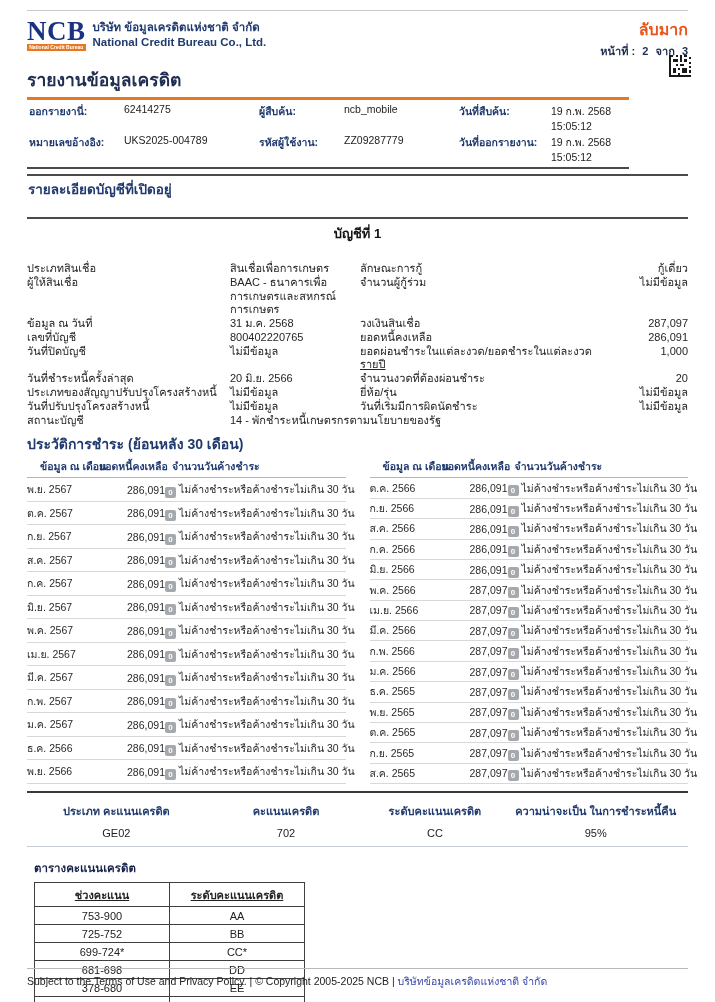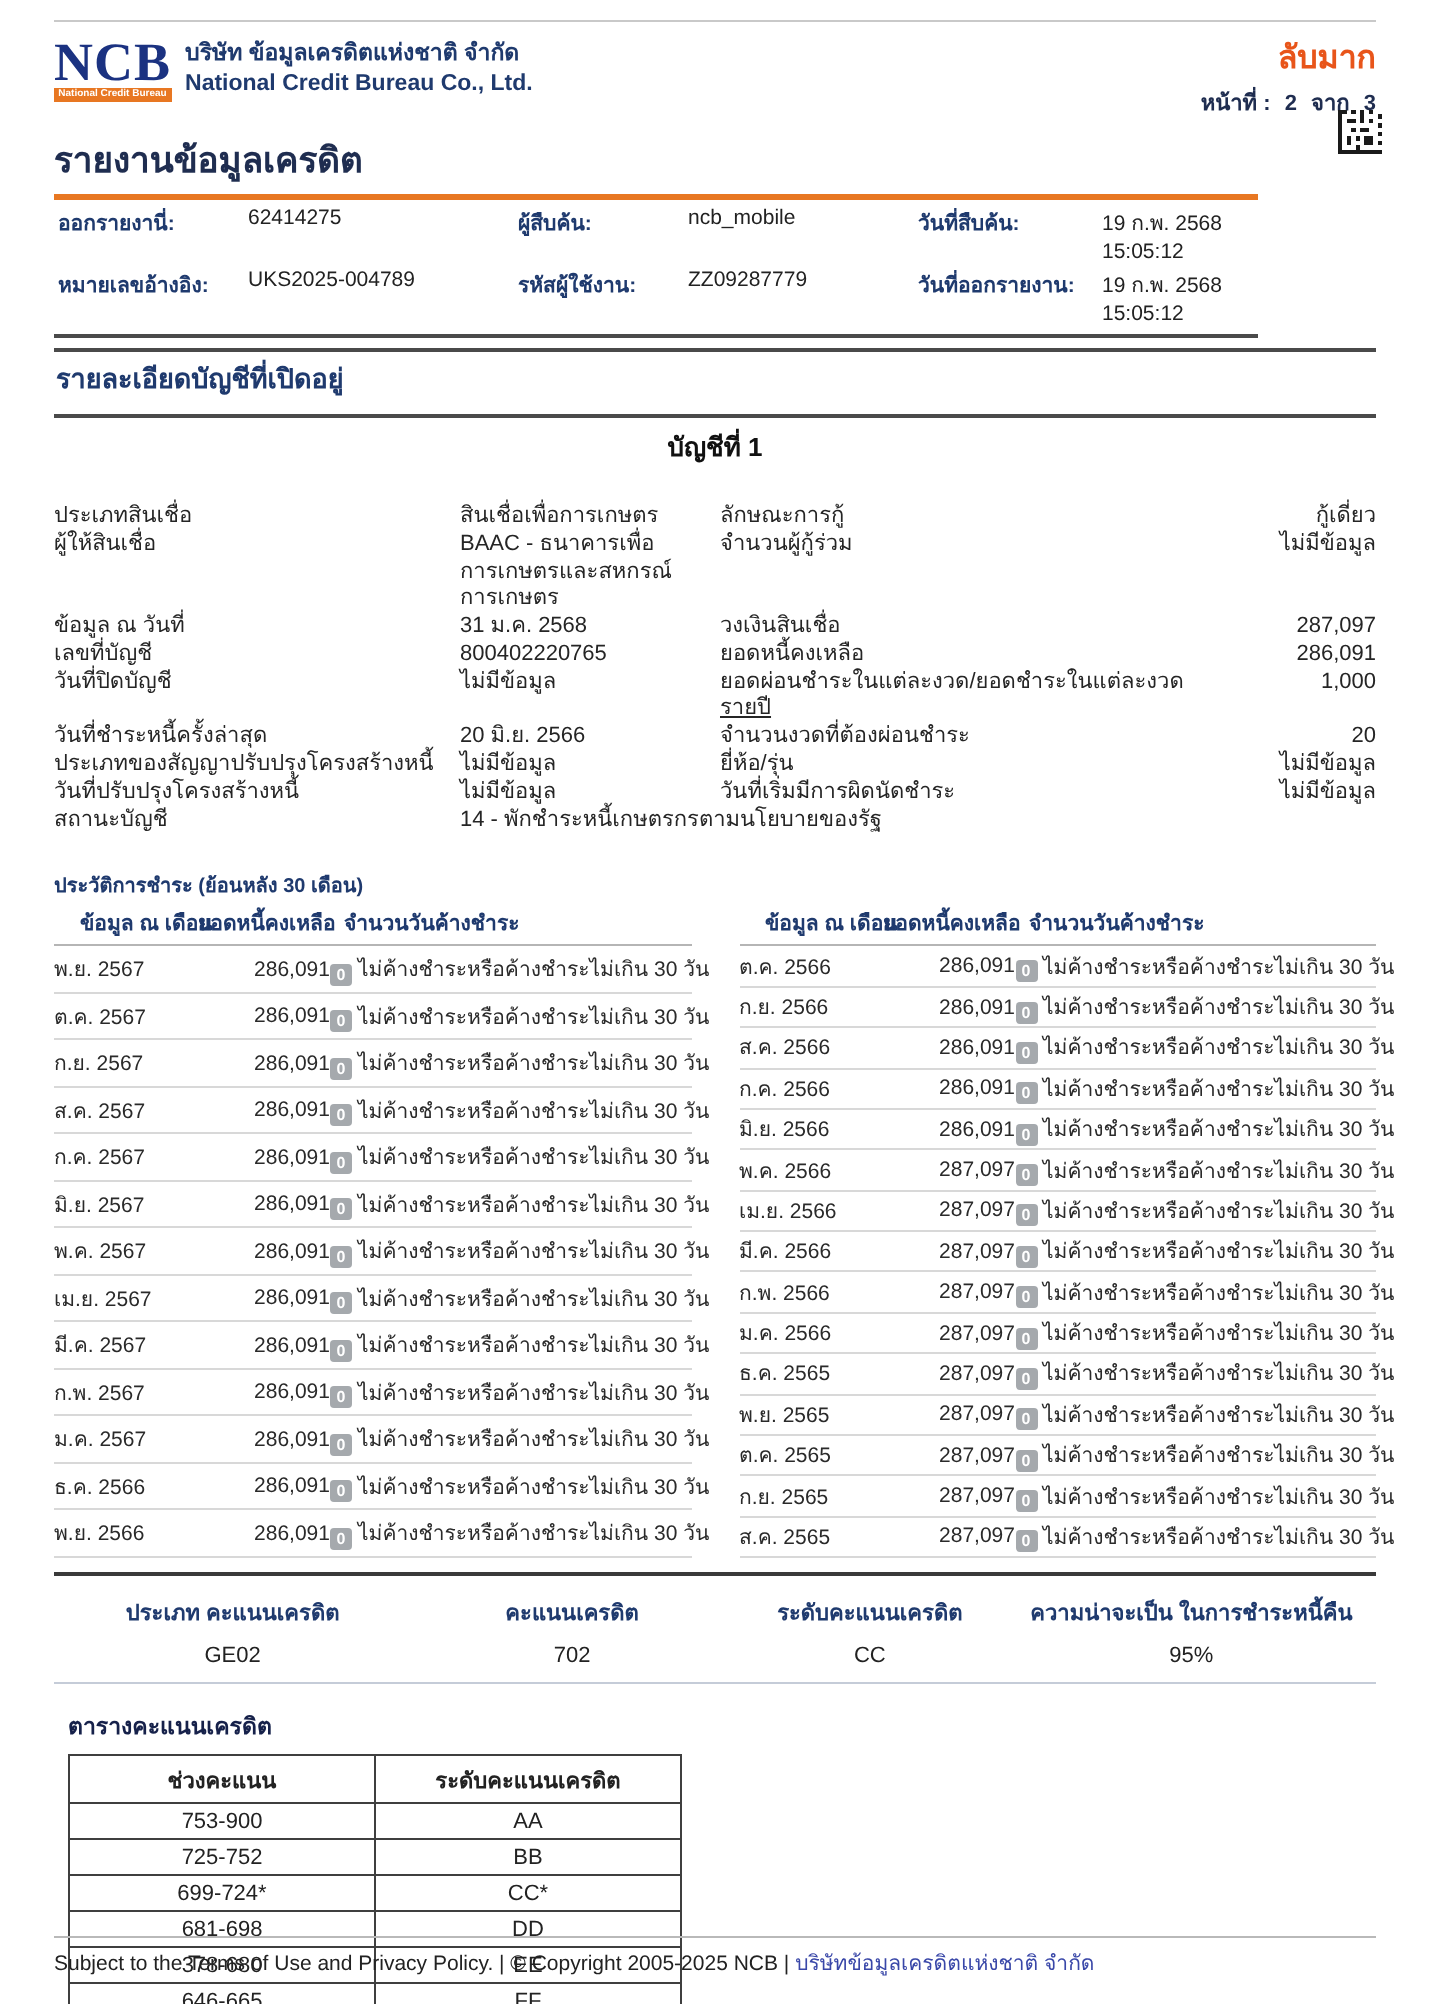--- a/index.html
+++ b/index.html
@@ -24,34 +24,34 @@
   
   .rpt-title { font-size:17.5px; font-weight:bold; color:#1f2d50; margin:6px 0 3px 0; }
   .info-table { width:602px; border-top:3px solid #e87722; border-bottom:2px solid #4a4a4a;
     display:grid; grid-template-columns:95px 135px 85px 115px 92px 1fr; padding:3px 0 4px 2px; row-gap:2px; }
   .info-table .lbl { color:#1f3a6e; font-weight:bold; font-size:10.5px; }
   .info-table .val { color:#222; font-size:10.5px; }
   .dm-icon { position:absolute; right:24px; top:55px; }
 
   
   .section-bar { margin-top:5px; border-top:2px solid #4a4a4a; border-bottom:2px solid #4a4a4a;
-    color:#1f3a6e; font-weight:bold; font-size:13.5px; padding:2px 0 7px 1px; }
+    color:#1f3a6e; font-weight:bold; font-size:13.5px; padding:2px 0 17px 1px; }
 
   
   .acct-title { text-align:center; font-weight:bold; font-size:13px; color:#111; margin:4px 0 18px 0; }
   .acct-grid { font-size:11px; }
   .acct-row { display:grid; grid-template-columns:203px 130px 242px 1fr; line-height:13.2px; padding:0.4px 0; }
   .a-label { color:#252525; }
   .a-value { color:#252525; }
   .a-value.num { text-align:right; }
   .acct-row:last-child .a-value { white-space:nowrap; }
   .u { text-decoration:underline; }
 
   
-  .ph-title { color:#1f3a6e; font-weight:bold; font-size:10px; margin:18px 0 2px 0; }
+  .ph-title { color:#1f3a6e; font-weight:bold; font-size:14px; margin:6px 0 2px 0; }
   .ph-wrap { display:flex; gap:24px; }
   table.ph { width:50%; border-collapse:collapse; font-size:10.5px; table-layout:fixed; }
   table.ph th { color:#1f3a6e; font-weight:bold; text-align:left; padding:1px 0 2px 0; border-bottom:1px solid #b5b5b5; white-space:nowrap; }
   table.ph th.c1 { width:72px; padding-left:13px; }
   table.ph th.c2 { width:66px; text-align:right; }
   table.ph td { padding:1.2px 0; border-bottom:1px solid #d8d8d8; color:#2a2a2a; white-space:nowrap; }
   td.month { padding-left:13px; }
   td.amt { text-align:right; }
   td.status { padding-left:7px; }
   .badge { display:inline-block; width:11px; height:11px; background:#a5a9ad; color:#fff;
@@ -62,21 +62,21 @@
   
   .score-summary { display:grid; grid-template-columns:1.5fr 1.35fr 1.15fr 1.55fr; text-align:center;
     border-bottom:1px solid #c5ccd8; padding:9px 0 7px 0; }
   .score-summary .sh { color:#1f3a6e; font-weight:bold; font-size:11px; padding-bottom:7px; }
   .score-summary .sv { color:#222; font-size:11px; }
 
   
   .score-tbl-title { font-weight:bold; font-size:11.5px; color:#16214a; margin:12px 0 5px 7px; }
   table.score { border-collapse:collapse; font-size:11px; margin-left:7px; }
   table.score th, table.score td { border:1px solid #3f3f3f; text-align:center; padding:2.5px 8px; }
-  table.score th { font-weight:bold; width:153px; }
+  table.score th { font-weight:bold; width:135px;text-decoration:underline; }
 
   
   .footer { position:absolute; left:27px; right:27px; bottom:12px; border-top:1px solid #b9b9b9; padding-top:4px; font-size:10.5px; color:#222; }
   .footer a { color:#3947a8; text-decoration:none; }
 </style>
 </head>
 <body>
 
 <div class="page">
   <div class="topline"></div>

